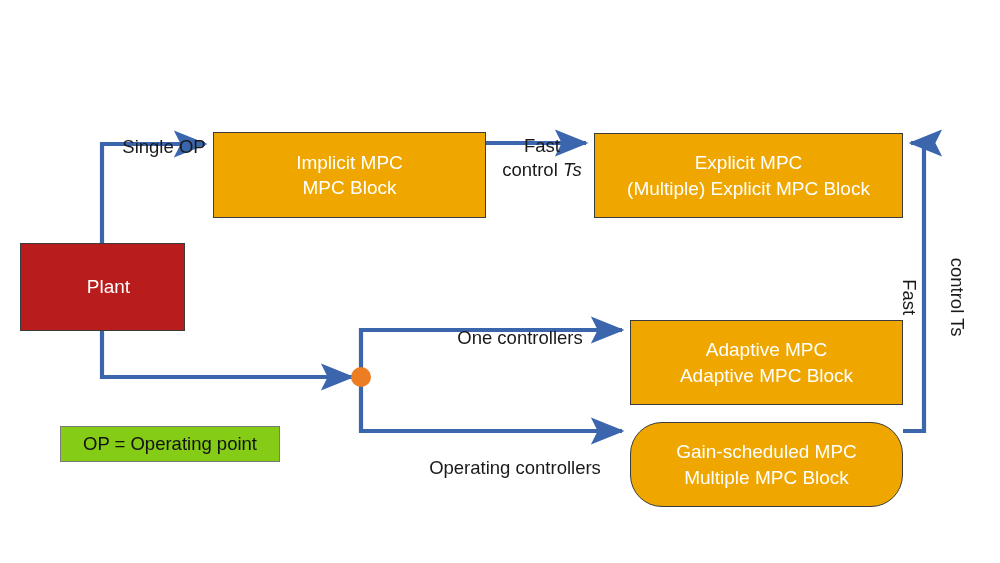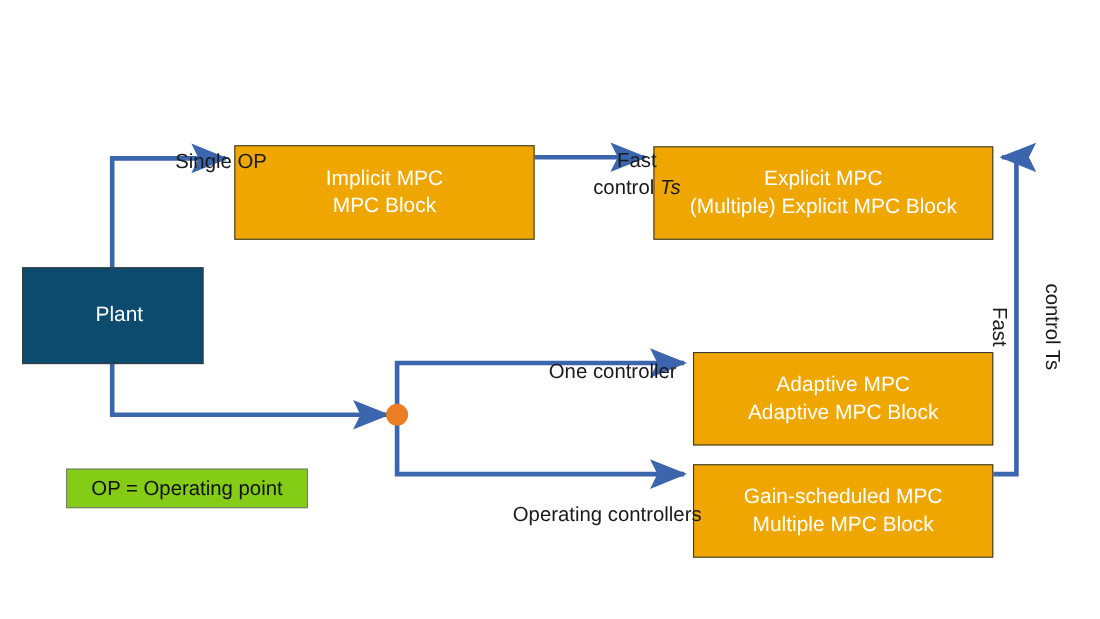--- a/index.html
+++ b/index.html
@@ -31,31 +31,30 @@
     text-align: center;
     color: #ffffff;
     font-size: 19px;
     line-height: 1.32;
     border: 1.6px solid #3b3b3b;
     white-space: pre-line;
     z-index: 3;
     margin-top: 32px;
   }
   .node.orange { background: #EFA700; }
-  .node.blue   { background: #0c4a6e; padding-left: 12px; }
+  .node.blue   { background: #b91c1c; padding-left: 12px; }
 
   .edge-label {
     position: absolute;
     color: #1a1a1a;
     font-size: 18.5px;
     line-height: 1.3;
     text-align: center;
     white-space: pre-line;
     z-index: 4;
-    margin-left: 37px;
   }
   .edge-label .it { font-style: italic; }
 
   .legend {
     position: absolute;
     box-sizing: border-box;
     border: 1.3px solid #7a7a7a;
     background: #84cc16;
     color: #111111;
     font-size: 18.5px;
@@ -121,37 +120,37 @@
   <div class="node orange" style="left:630px; top:288px; width:273px; height:85px;">
     <span>Adaptive MPC
 Adaptive MPC Block</span>
   </div>
 
   <div class="node orange" style="left:594px; top:101px; width:309px; height:85px;">
     <span>Explicit MPC
 (Multiple) Explicit MPC Block</span>
   </div>
 
-  <div class="node orange" style="left:630px; top:390px; width:273px; height:85px;">
+  <div class="node orange" style="left:630px; top:390px; width:273px; height:85px;border-radius:32px;">
     <span>Gain-scheduled MPC
 Multiple MPC Block</span>
   </div>
 
   <div class="edge-label" style="left:104px; top:111px; width:120px; text-align:center;">
     <span>Single OP</span>
   </div>
 
   <div class="edge-label" style="left:492px; top:110px; width:100px; text-align:center;">
     <span>Fast
 control </span><span class="it">Ts</span>
   </div>
 
 
   <div class="edge-label" style="left:440px; top:302px; width:160px; text-align:center;">
-    <span>One controller</span>
+    <span>One controllers</span>
   </div>
 
   <div class="edge-label" style="left:415px; top:432px; width:200px; text-align:center;">
     <span>Operating controllers</span>
   </div>
 
   <div class="rot-label" style="left:885px; top:225px; width:120px;">
     <div>
       <span>control </span><span class="it">Ts</span>
     </div>

